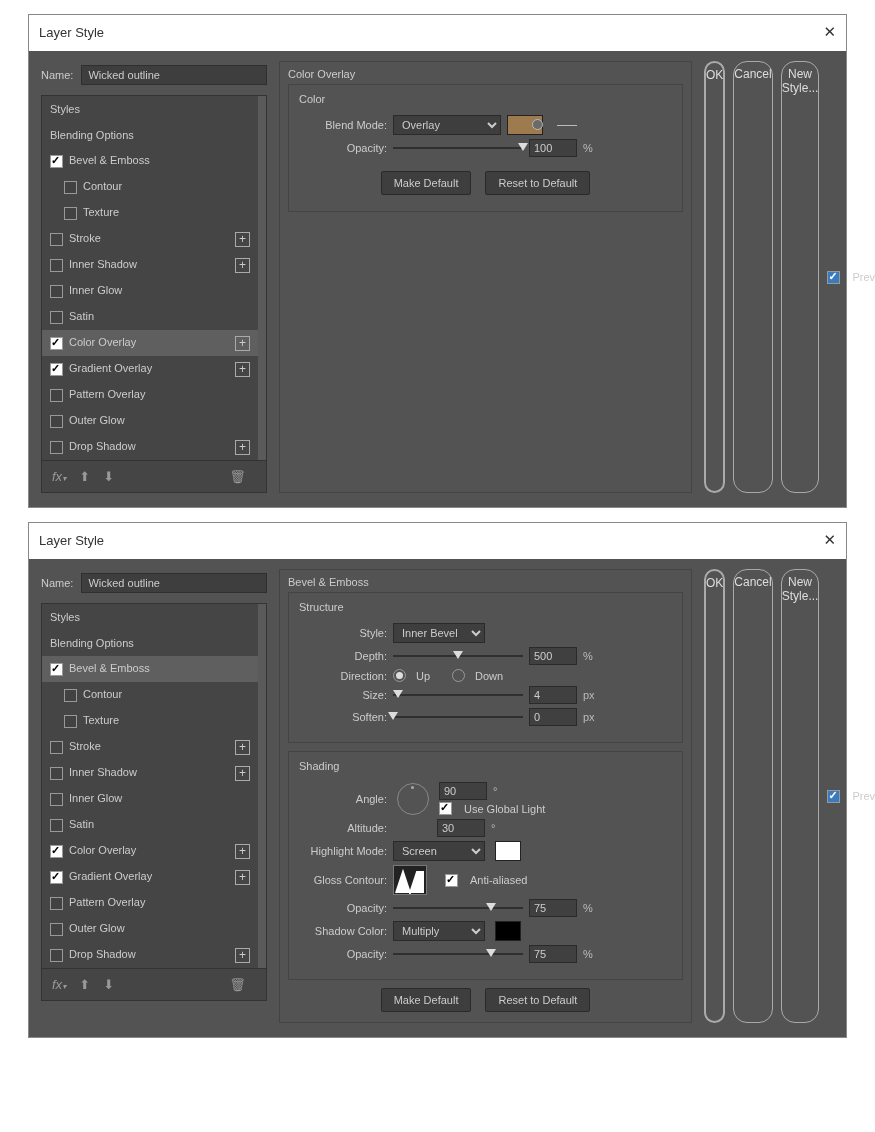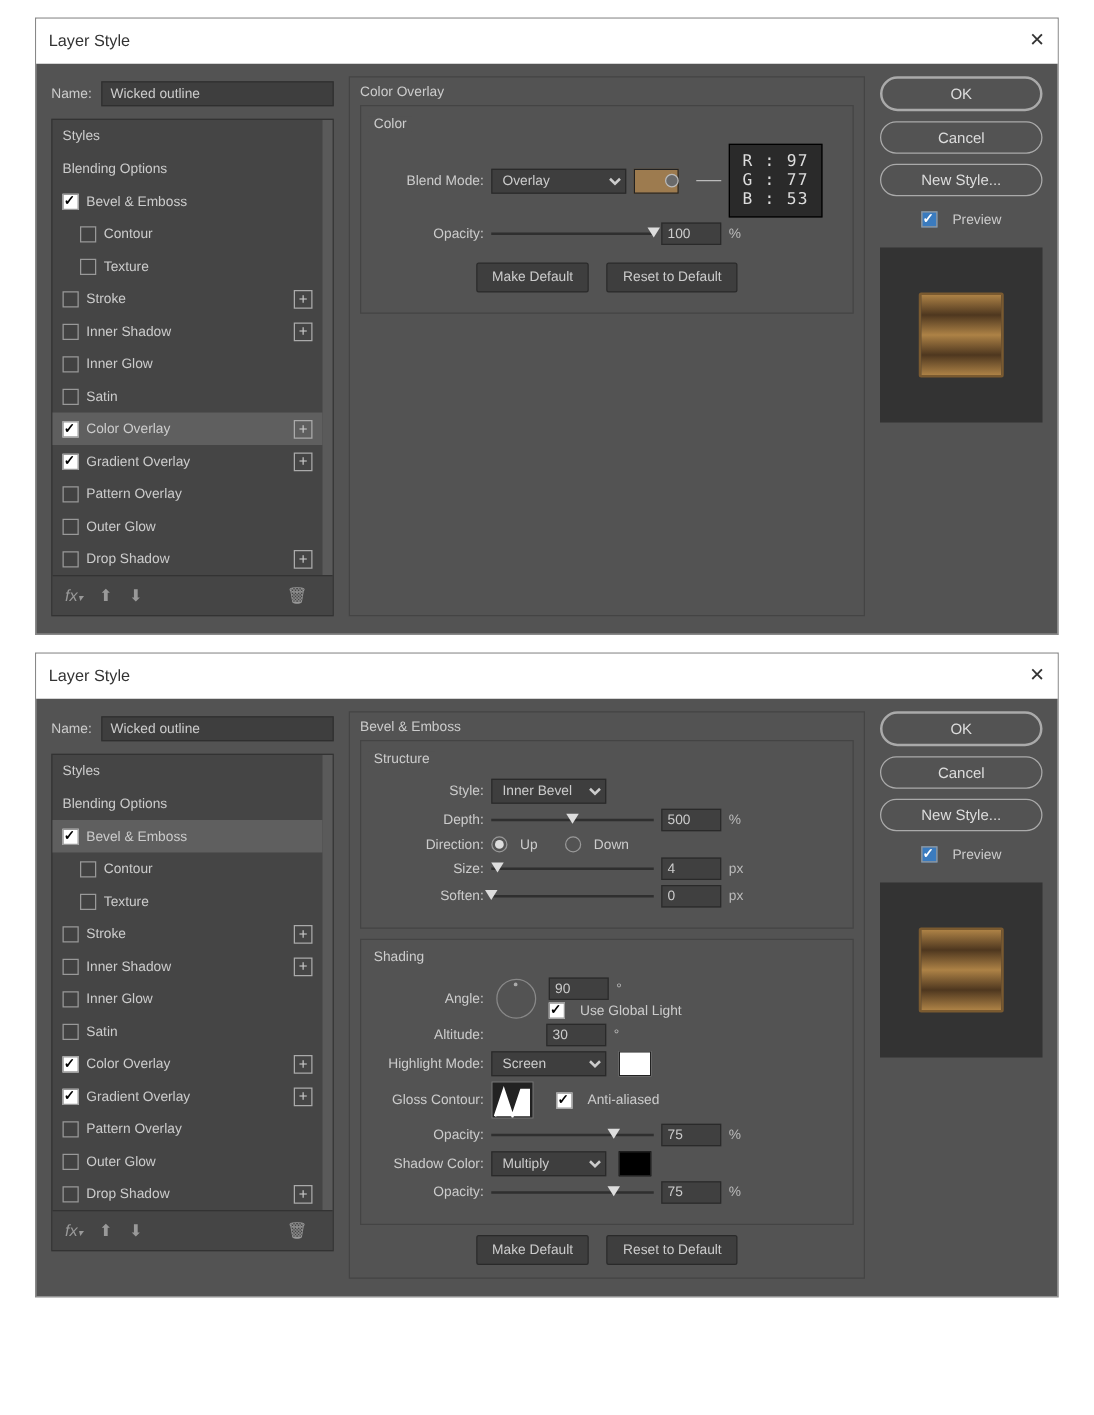--- a/index.html
+++ b/index.html
@@ -30,21 +30,21 @@
 .fieldset{border:1px solid #444;padding:8px 10px 12px;margin-bottom:8px}
 .fs-title{color:#ccc;margin:-14px 0 6px -4px;background:#535353;display:inline-block;padding:0 4px;font-size:11px}
 .row{display:flex;align-items:center;margin:4px 0;gap:6px}
 .lbl{width:88px;text-align:right;color:#ccc}
 select{background:#3e3e3e;color:#ccc;border:1px solid #2a2a2a;font-size:11px;padding:2px 4px}
 .numbox{background:#404040;color:#ccc;border:1px solid #2a2a2a;width:38px;padding:2px 4px;font-size:11px;text-align:left}
 .slider{position:relative;height:12px;flex:1;max-width:130px}
 .slider .track{position:absolute;top:5px;left:0;right:0;height:2px;background:#2f2f2f}
 .slider .thumb{position:absolute;top:1px;width:0;height:0;border-left:5px solid transparent;border-right:5px solid transparent;border-top:8px solid #ddd;transform:translateX(-5px)}
 .btn{background:#3e3e3e;border:1px solid #2a2a2a;color:#ccc;padding:5px 12px;font-size:11px;border-radius:2px}
-.right{width:130px;display:flex;flex-direction:column;gap:8px;align-items:stretch}
+.right{width:130px;display:flex;gap:8px;align-items:stretch}
 .rbtn{border:1px solid #aaa;border-radius:14px;padding:5px 0;text-align:center;color:#ddd;font-size:12px;background:transparent}
 .rbtn.primary{border-width:2px}
 .preview-row{display:flex;align-items:center;justify-content:center;gap:6px;margin:4px 0}
 .preview-box{background:#333;height:140px;display:flex;align-items:center;justify-content:center;margin-top:4px}
 .swatch{width:64px;height:64px;background:linear-gradient(#ad8246,#4e371f 25%,#ad8246 50%,#4e371f 75%,#ad8246);border:2px solid #7a5a30;border-radius:2px}
 .colorchip{width:34px;height:18px;border:1px solid #222;background:#9d7b4f;position:relative}
 .rgb{background:#2a2a2a;padding:6px 10px;border:1px solid #000;font-family:Consolas,monospace;font-size:13px;letter-spacing:1px;color:#ddd}
 .radio{display:inline-block;width:11px;height:11px;border:1px solid #999;border-radius:50%;margin-right:4px;vertical-align:middle;position:relative}
 .radio.on:after{content:"";position:absolute;left:2px;top:2px;width:7px;height:7px;background:#ddd;border-radius:50%}
 .contour{width:32px;height:28px;background:#222;border:1px solid #777;display:flex;align-items:flex-end;justify-content:center}
@@ -133,25 +133,20 @@
       <div class="section-title">Color Overlay</div>
       <div class="fieldset">
         <div class="fs-title">Color</div>
         <div class="row">
           <span class="lbl">Blend Mode:</span>
           <select style="width:108px"><option>Overlay</option></select>
           <span class="colorchip">
               <span style="position:absolute;left:24px;top:3px;width:9px;height:9px;border:1px solid #bbb;border-radius:50%;background:#6a6a6a"></span>
             </span>
           <span style="width:20px;border-top:1px solid #bbb;margin-left:8px"></span>
-          <div class="rgb">
-            <div>R : 97</div>
-            <div>G : 77</div>
-            <div>B : 53</div>
-          </div>
         </div>
         <div class="row">
           <span class="lbl">Opacity:</span>
           <span class="slider">
               <span class="track"></span>
               <span class="thumb" style="left:100%"></span>
             </span>
           <input class="numbox" value="100" style="">
           <span class="unit">%</span>
         </div>

